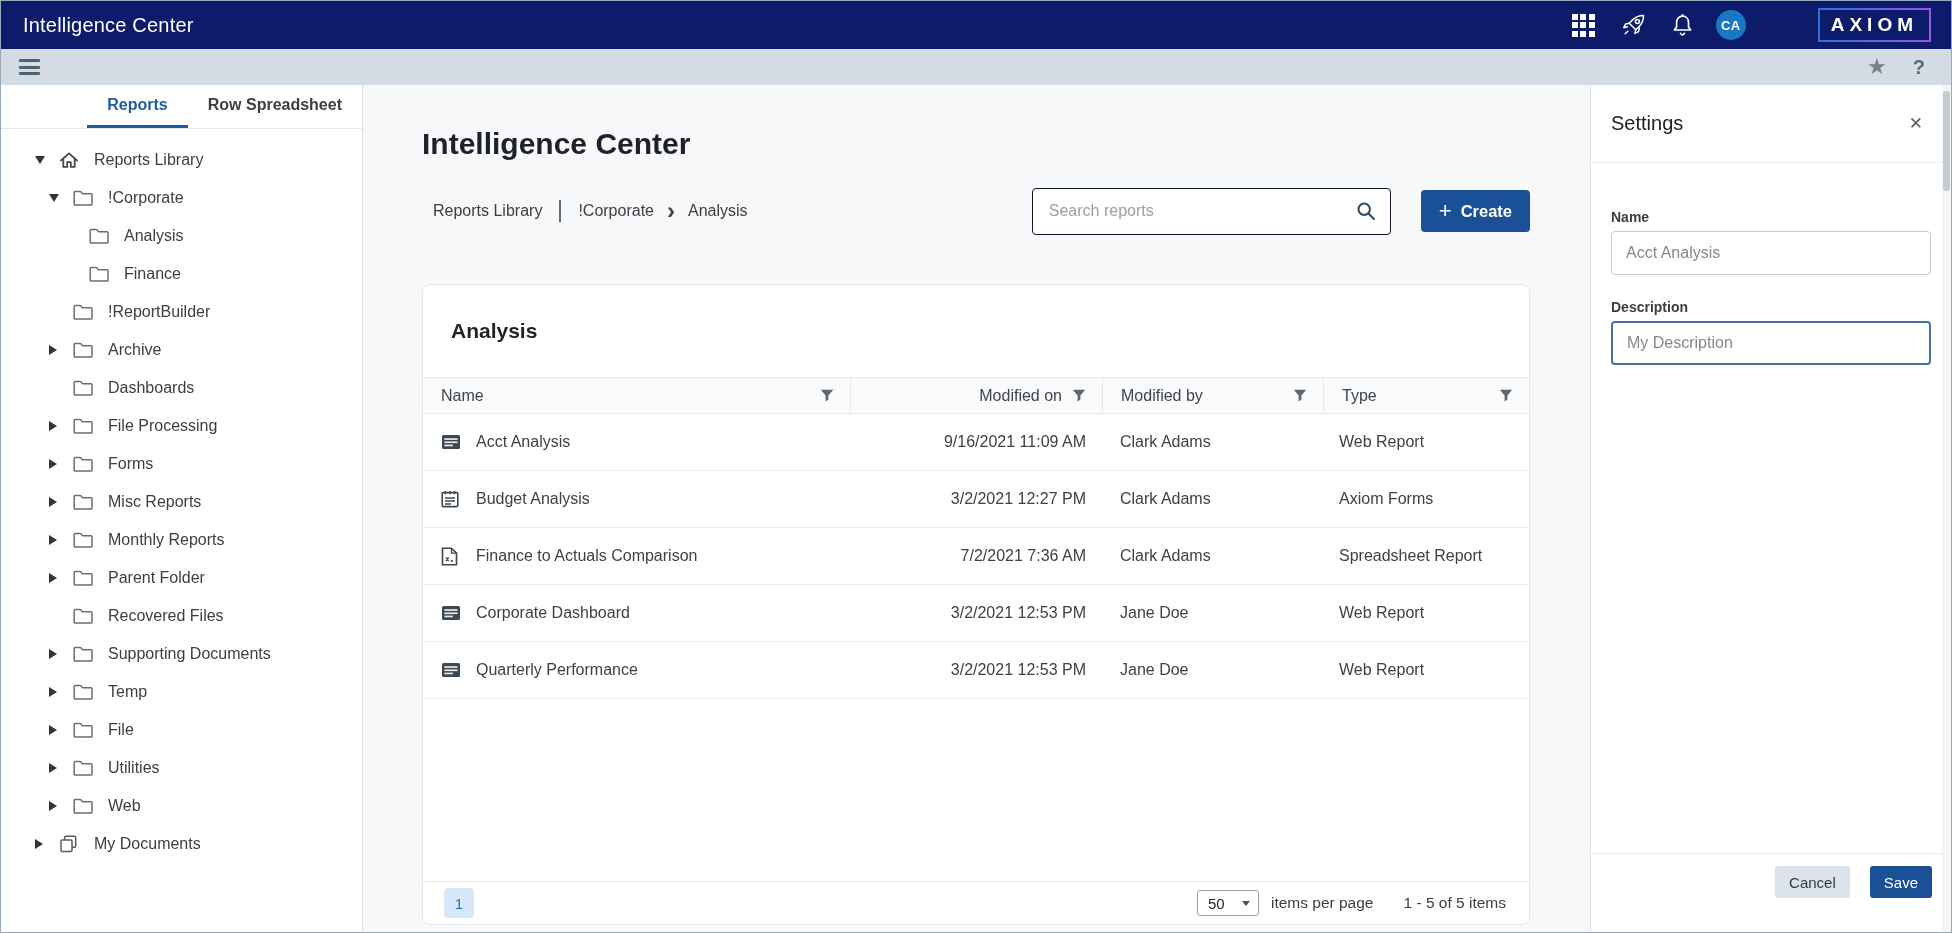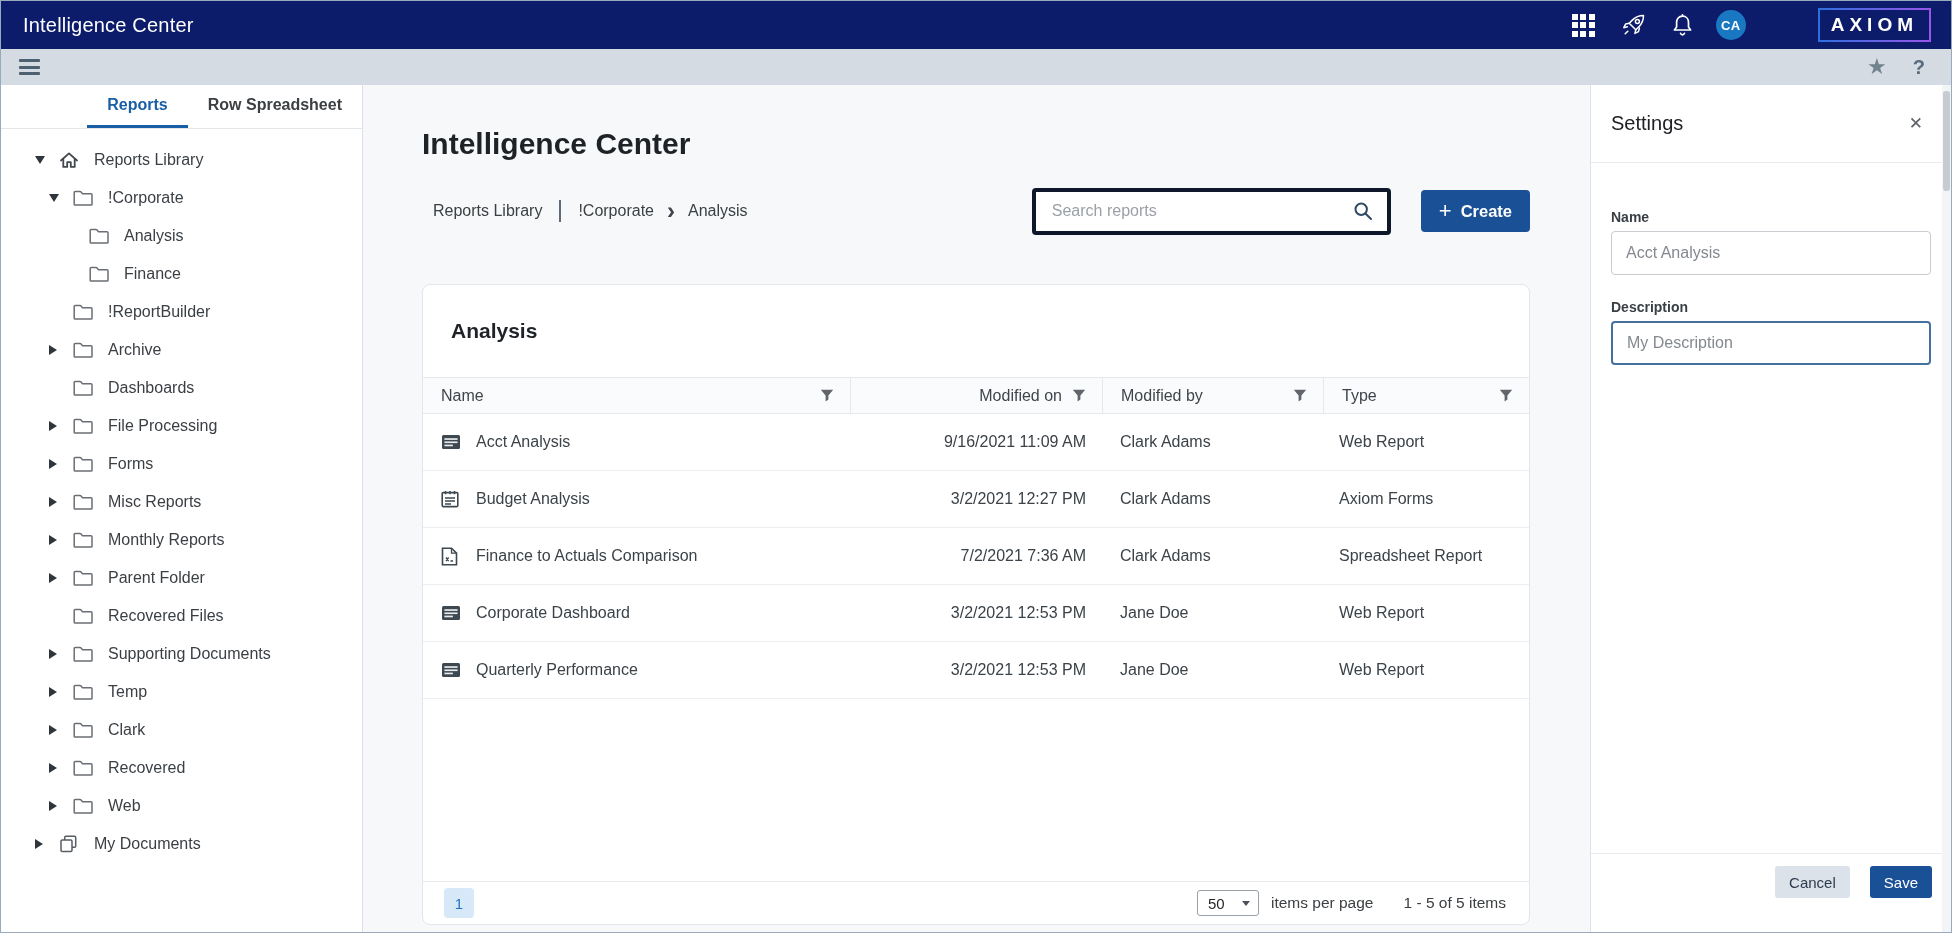--- a/index.html
+++ b/index.html
@@ -53,21 +53,21 @@
   .main { flex:1; background:#f7f8fa; padding:0 60px 0 59px; min-width:0; display:flex; flex-direction:column; }
   .main h1 { margin-top:42px; font-size:30px; font-weight:700; color:#1e2226; }
   .ctrl-row { margin-top:26px; height:48px; display:flex; align-items:center; }
   .breadcrumb { display:flex; align-items:center; padding-left:11px; }
   .crumb { font-size:16px; color:#3c4043; cursor:pointer; }
   .sep { display:inline-block; }
   .sep-pipe { width:2px; height:22px; background:#5f6b76; margin:0 17px; }
   .sep-chevron { margin:0 13px; font-size:24px; font-weight:700; color:#3f444a; line-height:20px; }
   .sep-chevron::after { content:"›"; }
   .actions { margin-left:auto; display:flex; align-items:center; gap:30px; }
-  .searchbox { width:359px; height:47px; background:#fff; border:4px solid #0f172a; border-radius:4px; display:flex; align-items:center; padding:0 14px 0 16px; }
+  .searchbox { width:359px; height:47px; background:#fff; border:1px solid #0f172a; border-radius:4px; display:flex; align-items:center; padding:0 14px 0 16px; }
   .searchbox input { border:0; outline:0; flex:1; font-size:16px; color:#3c4043; background:transparent; font-family:inherit; }
   .searchbox input::placeholder { color:#9aa0a6; }
   .search-ic { display:flex; cursor:pointer; }
   .create-btn { height:42px; padding:0 18px; background:#1a5096; border:0; border-radius:4px; color:#fff; font-size:16.5px; font-weight:600; display:flex; align-items:center; gap:9px; font-family:inherit; cursor:pointer; }
   .create-plus { font-size:22px; font-weight:400; line-height:1; }
 
   
   .card { margin-top:49px; height:641px; background:#fff; border:1px solid #e3e6ea; border-radius:8px; display:flex; flex-direction:column; overflow:hidden; }
   .card-title { flex:0 0 92px; padding:34px 0 0 28px; font-size:21px; font-weight:700; color:#1f2328; }
   .thead, .row { display:grid; grid-template-columns:427px 252px 221px 1fr; }
@@ -386,35 +386,35 @@
             <span class="arrow">
               <i></i>
             </span>
             <span class="ticon">
 
               <svg class="sv-folder" width="20" height="16" viewBox="0 0 20 16" fill="none" stroke="#696f75" stroke-width="1.5" stroke-linejoin="round">
                 <path d="M1.2 14.2 V2.4 c0-.5 .4-.9 .9-.9 h5 c.3 0 .5 .1 .7 .3 l1.7 2 h8.6 c.5 0 .9 .4 .9 .9 v9.5 c0 .5-.4 .9-.9 .9 H2.1 c-.5 0-.9-.4-.9-.9 z"></path>
               </svg>
 
             </span>
-            <span class="tlabel">Clark</span>
-          </div>
-
-          <div class="tree-item lvl-1 arr-collapsed ic-folder">
-            <span class="arrow">
-              <i></i>
-            </span>
-            <span class="ticon">
-
-              <svg class="sv-folder" width="20" height="16" viewBox="0 0 20 16" fill="none" stroke="#696f75" stroke-width="1.5" stroke-linejoin="round">
-                <path d="M1.2 14.2 V2.4 c0-.5 .4-.9 .9-.9 h5 c.3 0 .5 .1 .7 .3 l1.7 2 h8.6 c.5 0 .9 .4 .9 .9 v9.5 c0 .5-.4 .9-.9 .9 H2.1 c-.5 0-.9-.4-.9-.9 z"></path>
-              </svg>
-
-            </span>
-            <span class="tlabel">Recovered</span>
+            <span class="tlabel">File</span>
+          </div>
+
+          <div class="tree-item lvl-1 arr-collapsed ic-folder">
+            <span class="arrow">
+              <i></i>
+            </span>
+            <span class="ticon">
+
+              <svg class="sv-folder" width="20" height="16" viewBox="0 0 20 16" fill="none" stroke="#696f75" stroke-width="1.5" stroke-linejoin="round">
+                <path d="M1.2 14.2 V2.4 c0-.5 .4-.9 .9-.9 h5 c.3 0 .5 .1 .7 .3 l1.7 2 h8.6 c.5 0 .9 .4 .9 .9 v9.5 c0 .5-.4 .9-.9 .9 H2.1 c-.5 0-.9-.4-.9-.9 z"></path>
+              </svg>
+
+            </span>
+            <span class="tlabel">Utilities</span>
           </div>
 
           <div class="tree-item lvl-1 arr-collapsed ic-folder">
             <span class="arrow">
               <i></i>
             </span>
             <span class="ticon">
 
               <svg class="sv-folder" width="20" height="16" viewBox="0 0 20 16" fill="none" stroke="#696f75" stroke-width="1.5" stroke-linejoin="round">
                 <path d="M1.2 14.2 V2.4 c0-.5 .4-.9 .9-.9 h5 c.3 0 .5 .1 .7 .3 l1.7 2 h8.6 c.5 0 .9 .4 .9 .9 v9.5 c0 .5-.4 .9-.9 .9 H2.1 c-.5 0-.9-.4-.9-.9 z"></path>

